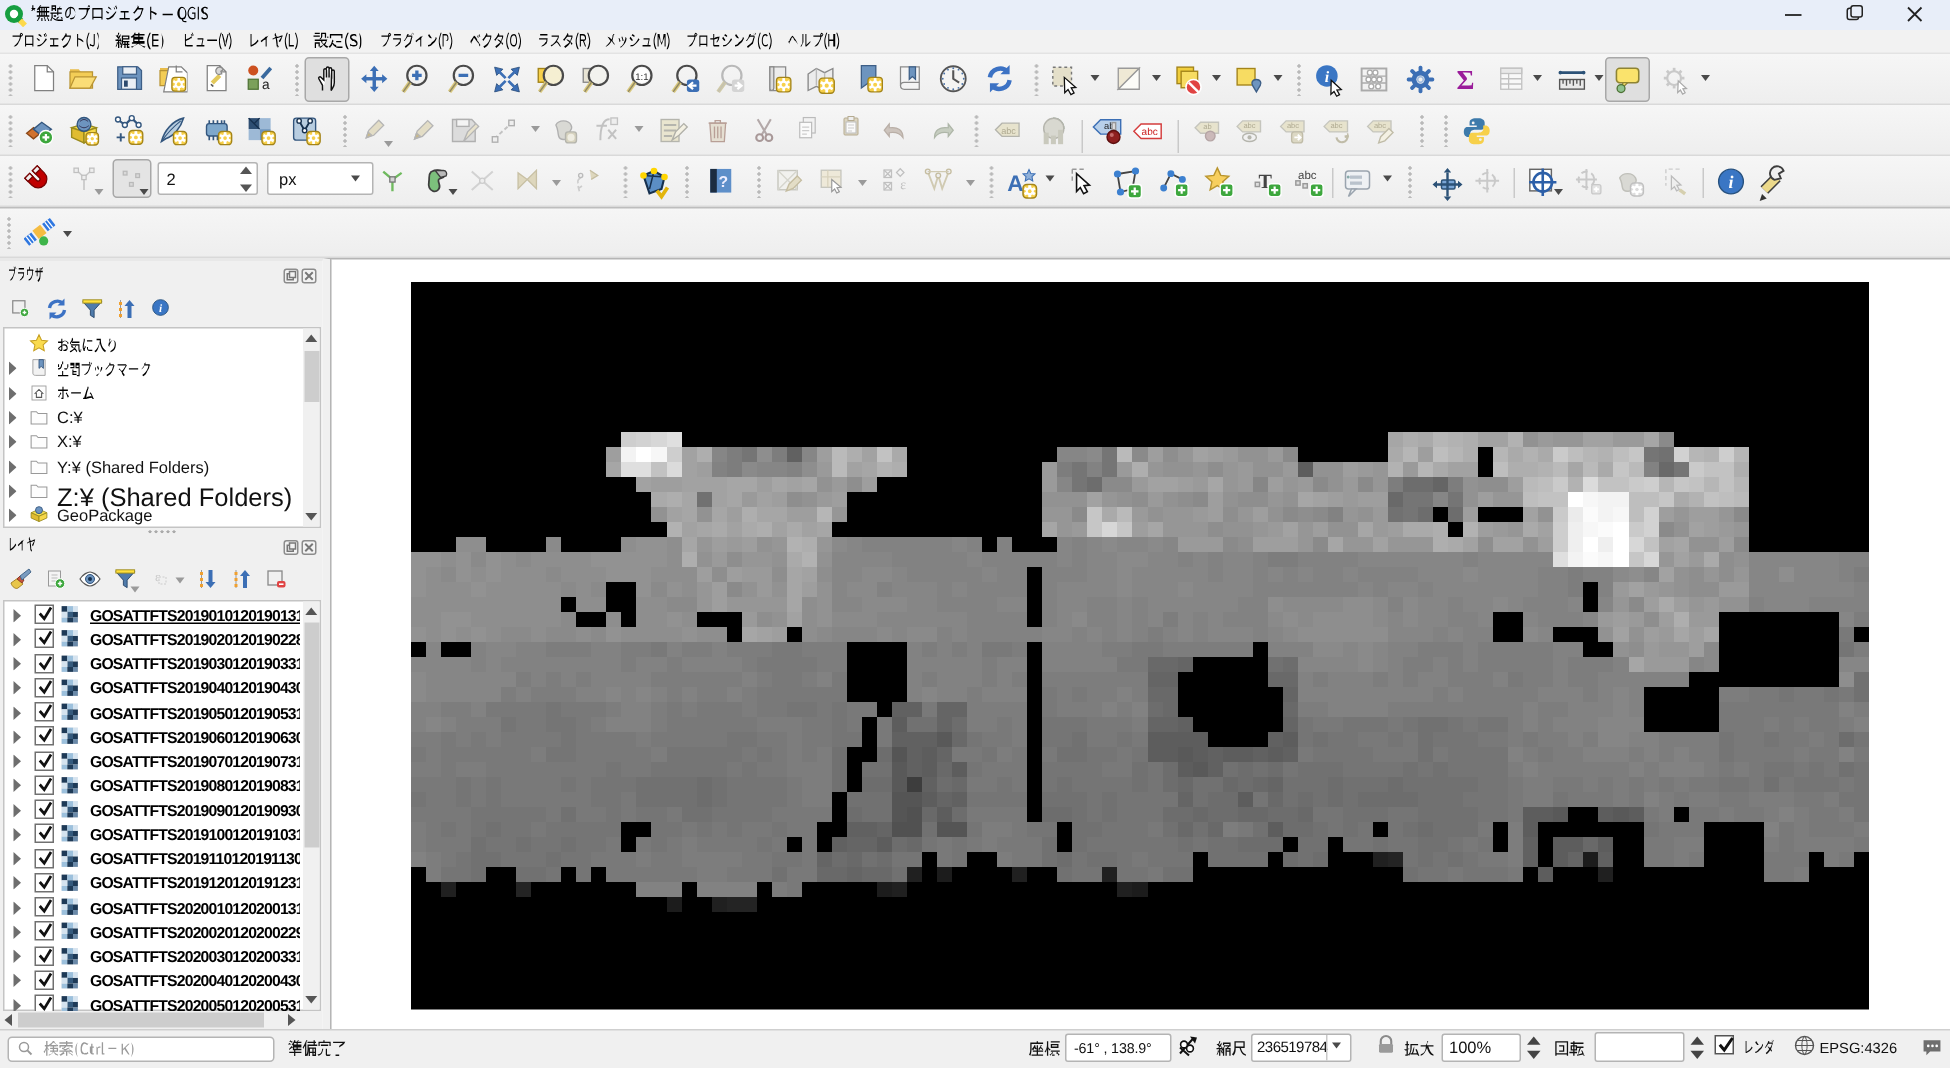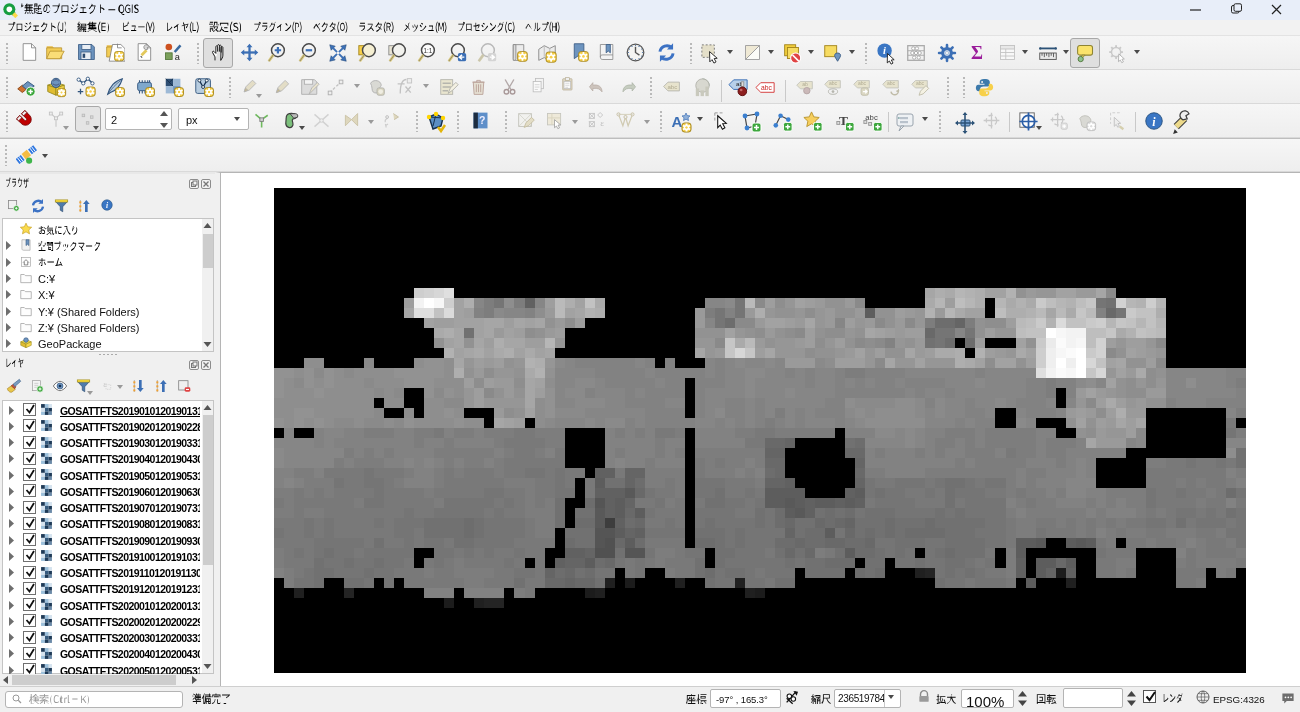--- a/index.html
+++ b/index.html
@@ -858,21 +858,21 @@
 <svg class="ab" style="left:19px;top:303.5px" width="14" height="14" viewBox="0 0 24 24">
     <path d="M3 6h6l2 2h10v12H3z" fill="#fdfdfd" stroke="#999" stroke-width="1.2"></path>
   </svg>
 <div class="itxt" style="left:38px;top:305.5px;font-size:11px">Y:¥ (Shared Folders)</div>
 <svg class="ab" style="left:5px;top:322.8px" width="6" height="9">
     <path d="M1 0l5 4.5L1 9z" fill="#6e6e6e"></path>
   </svg>
 <svg class="ab" style="left:19px;top:319.8px" width="14" height="14" viewBox="0 0 24 24">
     <path d="M3 6h6l2 2h10v12H3z" fill="#fdfdfd" stroke="#999" stroke-width="1.2"></path>
   </svg>
-<div class="itxt" style="left:38px;top:321.8px;font-size:11px">Z:¥ (Shared Folders)</div>
+<div class="itxt" style="left:38px;top:321.8px;font-size:17px">Z:¥ (Shared Folders)</div>
 <svg class="ab" style="left:5px;top:339.1px" width="6" height="9">
     <path d="M1 0l5 4.5L1 9z" fill="#6e6e6e"></path>
   </svg>
 <svg class="ab" style="left:19px;top:336.1px" width="14" height="14" viewBox="0 0 24 24">
     <path d="M3 10l9-4 9 4-9 4z" fill="#f5e04e" stroke="#998a1e"></path>
     <path d="M3 10v6l9 4v-6z" fill="#e0bc30" stroke="#998a1e"></path>
     <path d="M21 10v6l-9 4v-6z" fill="#f7d84a" stroke="#998a1e"></path>
     <circle cx="12" cy="7" r="4" fill="#6d94bf" stroke="#33567e"></circle>
   </svg>
 <div class="itxt" style="left:38px;top:338.1px;font-size:11px">GeoPackage</div>
@@ -1313,21 +1313,21 @@
 <svg class="ab" style="left:29px;top:691px;overflow:visible" width="2" height="2">
     <path transform="translate(0,12) scale(0.8828,0.9)" fill="#9a9a9a" d="M5 -5V-2H7C7 -1 6 -0 4 0C4 0 4 1 4 1C6 0 7 -1 8 -2C8 -0 9 0 11 1C11 1 11 0 11 0C10 -0 9 -1 8 -2H11V-5H8V-6H10V-7C10 -7 10 -6 11 -6C11 -6 11 -7 11 -7C10 -7 9 -8 8 -10H7C7 -9 5 -8 4 -7V-7H3V-10H2V-7H1V-6H2C2 -5 1 -3 0 -2C0 -2 1 -1 1 -1C1 -2 2 -3 2 -4V1H3V-5C3 -4 4 -3 4 -3L4 -4C4 -4 3 -5 3 -6V-6H4V-6L4 -6C5 -6 5 -7 5 -7V-6H7V-5ZM8 -9C8 -8 9 -8 10 -7H6C6 -8 7 -8 8 -9ZM5 -4H7V-3C7 -3 7 -3 7 -3H5ZM8 -4H10V-3H8C8 -3 8 -3 8 -3Z M19 -1C20 -1 21 0 22 1L22 0C22 -0 20 -1 19 -2ZM15 -2C14 -1 13 -0 12 0C12 0 13 1 13 1C14 0 15 -0 16 -1ZM12 -7V-5H13V-6H16C16 -6 15 -5 15 -5L14 -5L14 -4C14 -4 15 -4 16 -3L15 -3L12 -3L12 -2L17 -2V1H18V-2L21 -2C21 -2 21 -2 22 -1L22 -2C22 -3 20 -3 19 -4L19 -4C19 -3 20 -3 20 -3L16 -3C17 -3 19 -4 20 -5L19 -5C18 -5 17 -4 16 -4C16 -4 16 -4 15 -4C16 -5 17 -5 17 -6L17 -6H21V-5H22V-7H18V-8H22V-9H18V-10H17V-9H12V-8H17V-7Z M26 2 26 2C25 0 25 -2 25 -4C25 -6 25 -7 26 -9L26 -9C25 -8 24 -6 24 -4C24 -1 25 1 26 2Z M31 0C32 0 33 -0 34 -1L33 -2C33 -1 32 -1 31 -1C30 -1 29 -2 29 -4C29 -6 30 -8 31 -8C32 -8 33 -7 33 -7L34 -8C33 -8 32 -9 31 -9C29 -9 28 -7 28 -4C28 -1 29 0 31 0Z M37 0C38 0 38 0 38 -0L38 -1C38 -1 38 -1 37 -1C37 -1 37 -1 37 -2V-5H38V-6H37V-8H36L36 -6L35 -6V-5H35V-2C35 -1 36 0 37 0Z M40 0H41V-4C41 -5 42 -5 42 -5C43 -5 43 -5 43 -5L43 -6C43 -6 43 -6 42 -6C42 -6 41 -6 41 -5H41L40 -6H40Z M45 0C45 0 46 0 46 0L46 -1C46 -1 45 -1 45 -1C45 -1 45 -1 45 -1V-9H44V-1C44 -0 44 0 45 0Z M52 -1H52V-4H55V-5H52V-7H52V-5H49V-4H52Z M59 0H60V-3L61 -4L64 0H65L62 -5L65 -8H64L60 -4H60V-8H59Z M66 2C67 1 68 -1 68 -4C68 -6 67 -8 66 -9L66 -9C67 -7 67 -6 67 -4C67 -2 67 0 66 2Z"></path>
   </svg>
 <svg class="ab" style="left:192px;top:691px;overflow:visible" width="2" height="2">
     <path transform="translate(0,12) scale(0.8125,0.95)" fill="#111" d="M1 -9C2 -9 3 -9 3 -8L4 -9C3 -9 2 -10 2 -10ZM0 -7C1 -7 2 -7 2 -7L3 -7C2 -7 2 -8 1 -8ZM1 -4 1 -3C2 -4 3 -5 4 -5L3 -6C2 -5 1 -4 1 -4ZM1 -2V-1H5V1H6V-1H11V-2H6V-3H5V-2ZM8 -10C8 -10 8 -9 7 -9H6C6 -9 6 -9 6 -10L5 -10C5 -9 4 -8 3 -7C3 -7 4 -7 4 -6C4 -7 4 -7 4 -7V-3H11V-4H8V-5H11V-6H8V-6H11V-7H8V-8H11V-9H8C8 -9 9 -10 9 -10ZM5 -8H7V-7H5ZM5 -4V-5H7V-4ZM5 -6H7V-6H5Z M16 -9V-8H18V-7H18V-8H21V-7H22V-8H23V-9H22V-10H21V-9H18V-10H18V-9ZM20 -3V-2H18V-3ZM20 -3H18V-4H20ZM21 -3H22V-2H21ZM21 -3V-4H22V-3ZM17 -5V1H18V-1H20V1H21V-1H22V0C22 0 22 0 22 0C22 0 22 0 21 0C21 0 21 1 21 1C22 1 23 1 23 1C23 1 23 0 23 0V-5ZM16 -7V-4C16 -3 16 -1 15 0C15 1 15 1 16 1C17 -1 17 -3 17 -4V-6H24V-7ZM15 -10C14 -8 13 -6 12 -5C12 -5 13 -4 13 -4C13 -5 13 -5 14 -6V1H15V-7C15 -8 15 -9 16 -10Z M27 -7V-6H33V-7ZM25 -4V-4H28C28 -2 27 -0 24 0C25 0 25 1 25 1C28 0 28 -1 29 -4H31V-0C31 0 31 1 32 1C32 1 34 1 34 1C35 1 35 0 35 -1C35 -1 35 -2 35 -2C35 -0 35 -0 34 -0C34 -0 33 -0 32 -0C32 -0 32 -0 32 -0V-4H35V-4ZM25 -9V-6H26V-8H34V-6H35V-9H30V-10H29V-9Z M37 -9V-8H45C44 -7 43 -7 42 -6H42V-0C42 0 41 0 41 0C41 0 40 0 39 0C39 0 39 1 39 1C41 1 41 1 42 1C42 1 42 0 42 -0V-5C44 -6 46 -7 47 -9L46 -9L46 -9Z"></path>
   </svg>
 <svg class="ab" style="left:686px;top:691px;overflow:visible" width="2" height="2">
     <path transform="translate(0,12) scale(0.8542,0.88)" fill="#111" d="M9 -7C9 -6 8 -5 7 -4V-7H6V-3H3V-2H6V-0H2V1H11V-0H7V-2H11V-3H7V-4C7 -4 8 -4 8 -3C8 -4 9 -4 9 -5C10 -4 10 -4 11 -3L11 -4C11 -4 10 -5 9 -6C10 -6 10 -7 10 -7ZM4 -7C4 -6 3 -5 2 -4C3 -4 3 -3 3 -3C4 -4 4 -4 4 -5C5 -4 5 -4 6 -4L6 -4C6 -5 5 -5 5 -6C5 -6 5 -7 5 -7ZM1 -9V-5C1 -4 1 -1 0 0C1 1 1 1 1 1C2 -1 2 -4 2 -5V-8H11V-9H7V-10H6V-9Z M17 -4V-4H23V-4ZM21 -1C22 -1 23 0 23 1L24 0C23 -0 23 -1 22 -2ZM18 -2C18 -1 17 -0 16 0C16 0 16 0 17 1C17 0 18 -1 19 -1ZM17 -8V-5H23V-8H21V-9H24V-10H17V-9H19V-8ZM19 -9H21V-8H19ZM17 -3V-2H20V0C20 0 20 0 19 0C19 0 19 0 18 0C18 0 18 1 18 1C19 1 20 1 20 1C20 1 20 0 20 0V-2H24V-3ZM18 -7H19V-6H18ZM19 -7H21V-6H19ZM21 -7H22V-6H21ZM14 -10V-7H13V-7H14C14 -5 13 -3 12 -2C13 -2 13 -2 13 -1C13 -2 14 -3 14 -5V1H15V-5C15 -4 16 -3 16 -3L17 -4C16 -4 15 -5 15 -6V-7H16V-7H15V-10Z"></path>
   </svg>
 <div class="ibox" style="left:710px;top:689px;width:71px;height:19px"></div>
-<div class="itxt" style="left:716px;top:694px;font-size:9.5px;letter-spacing:-0.1px">-97° , 165.3°</div>
+<div class="itxt" style="left:716px;top:694px;font-size:9.5px;letter-spacing:-0.1px">-61° , 138.9°</div>
 <svg class="ab" style="left:784px;top:689px" width="16" height="16" viewBox="0 0 24 24">
     <path d="M4 20L18 4M4 14l9 8" stroke="#111" stroke-width="2" fill="none"></path>
     <circle cx="8" cy="11" r="3.4" fill="#fff" stroke="#111" stroke-width="1.6"></circle>
     <circle cx="14" cy="15" r="3.4" fill="#fff" stroke="#111" stroke-width="1.6"></circle>
     <path d="M14 3l7 1-2 6z" fill="#111"></path>
   </svg>
 <svg class="ab" style="left:811px;top:691px;overflow:visible" width="2" height="2">
     <path transform="translate(0,12) scale(0.8542,0.88)" fill="#111" d="M3 -3C4 -2 4 -1 4 -1L5 -1C5 -2 4 -3 4 -3ZM1 -3C1 -2 1 -1 0 -0C1 -0 1 -0 1 -0C1 -1 2 -2 2 -3ZM5 -9V-7H6V-8H10V-7H11V-9H8V-10H8V-9ZM7 -5V1H8V0H10V1H11V-5H9L10 -6H11V-7H7V-6H9C9 -6 8 -5 8 -5ZM0 -5 0 -4 2 -4V1H3V-4L4 -4C4 -4 4 -4 4 -4L5 -4C4 -4 4 -4 4 -3C4 -3 5 -3 5 -3C5 -3 5 -3 5 -4V1H6V-5C6 -6 7 -6 7 -7L6 -7C6 -6 5 -5 5 -4C5 -5 4 -6 4 -6L3 -6C3 -6 4 -5 4 -5L2 -5C3 -6 4 -7 4 -8L4 -9C3 -8 3 -7 2 -7C2 -7 2 -7 2 -7C2 -8 3 -9 3 -10L2 -10C2 -9 2 -8 1 -8L1 -8L0 -8C1 -7 2 -6 2 -6C2 -5 1 -5 1 -5ZM8 -2H10V-0H8ZM8 -3V-4H10V-3Z M14 -10V-6C14 -4 14 -2 12 0C13 0 13 1 13 1C15 -1 15 -3 15 -5H18C19 -2 20 0 23 1C23 1 23 0 23 0C21 -1 20 -2 19 -5H22V-10ZM15 -9H21V-6H15V-6Z"></path>
   </svg>
 <div class="ibox" style="left:834px;top:689px;width:67px;height:19px"></div>
@@ -1335,21 +1335,21 @@
 <div class="ab" style="left:884px;top:690px;width:1px;height:17px;background:#c9c9c9"></div>
 <div class="ab" style="left:888px;top:695px;width:0;height:0;border-left:3.5px solid transparent;border-right:3.5px solid transparent;border-top:4.5px solid #4a4a4a"></div>
 <svg class="ab" style="left:917px;top:689px" width="14" height="15" viewBox="0 0 24 24">
     <path d="M6 11V8a6 6 0 0112 0v3" fill="none" stroke="#8a8a8a" stroke-width="2.4"></path>
     <rect x="4" y="11" width="16" height="10" rx="1.5" fill="#9a9a9a"></rect>
   </svg>
 <svg class="ab" style="left:936px;top:691px;overflow:visible" width="2" height="2">
     <path transform="translate(0,12) scale(0.8542,0.88)" fill="#111" d="M5 -8V-5C5 -4 5 -1 3 0C4 1 4 1 4 1C5 -1 6 -3 6 -5V-7H11V-8H8V-10H8V-8ZM9 -4C9 -3 10 -2 10 -1L7 -1C8 -2 8 -5 8 -6L8 -6C7 -5 7 -2 6 -1L5 -1L5 0L10 -0C11 0 11 1 11 1L12 1C11 -1 11 -2 10 -4ZM2 -10V-8H1V-7H2V-4L0 -4L1 -3L2 -3V-0C2 0 2 0 2 0C2 0 1 0 1 0C1 0 1 1 1 1C2 1 2 1 3 1C3 1 3 0 3 -0V-4L4 -4L4 -5L3 -4V-7H4V-8H3V-10Z M18 -10C18 -9 18 -8 17 -7H13V-6H17C17 -3 16 -1 13 0C13 0 13 1 13 1C16 -0 17 -3 18 -5C19 -2 20 -0 23 1C23 1 23 0 23 0C21 -1 20 -3 19 -6H23V-7H18C18 -8 18 -9 19 -10Z"></path>
   </svg>
 <div class="ibox" style="left:961px;top:689px;width:53px;height:19px"></div>
-<div class="itxt" style="left:966px;top:693px;font-size:15px">100%</div>
+<div class="itxt" style="left:966px;top:693px;font-size:11px">100%</div>
 <svg class="ab" style="left:1017px;top:690px" width="11" height="17">
     <path d="M5.5 1l4.5 5.5H1z" fill="#444"></path>
     <path d="M5.5 16L10 10.5H1z" fill="#444"></path>
   </svg>
 <svg class="ab" style="left:1036px;top:691px;overflow:visible" width="2" height="2">
     <path transform="translate(0,12) scale(0.8542,0.88)" fill="#111" d="M4 -6H7V-3H4ZM4 -7V-2H8V-7ZM1 -10V1H2V0H10V1H11V-10ZM2 -1V-9H10V-1Z M18 -9V-8H23V-9ZM21 -3C22 -2 22 -1 22 -1L19 -0C20 -2 20 -3 21 -5H23V-6H18V-5H20C19 -3 19 -2 19 -0L18 -0L18 1L23 0C23 0 23 1 23 1L24 1C23 -0 23 -2 22 -3ZM13 -7V-3H15V-2H12V-1H15V1H16V-1H18V-2H16V-3H18V-7H16V-8H18V-9H16V-10H15V-9H13V-8H15V-7ZM14 -5H15V-4H14ZM16 -5H17V-4H16ZM14 -6H15V-5H14ZM16 -6H17V-5H16Z"></path>
   </svg>
 <div class="ibox" style="left:1063px;top:688px;width:60px;height:20px"></div>
 <div class="itxt" style="left:1068px;top:656px;font-size:10px">0.0 °</div>
 <svg class="ab" style="left:1126px;top:690px" width="11" height="17">

